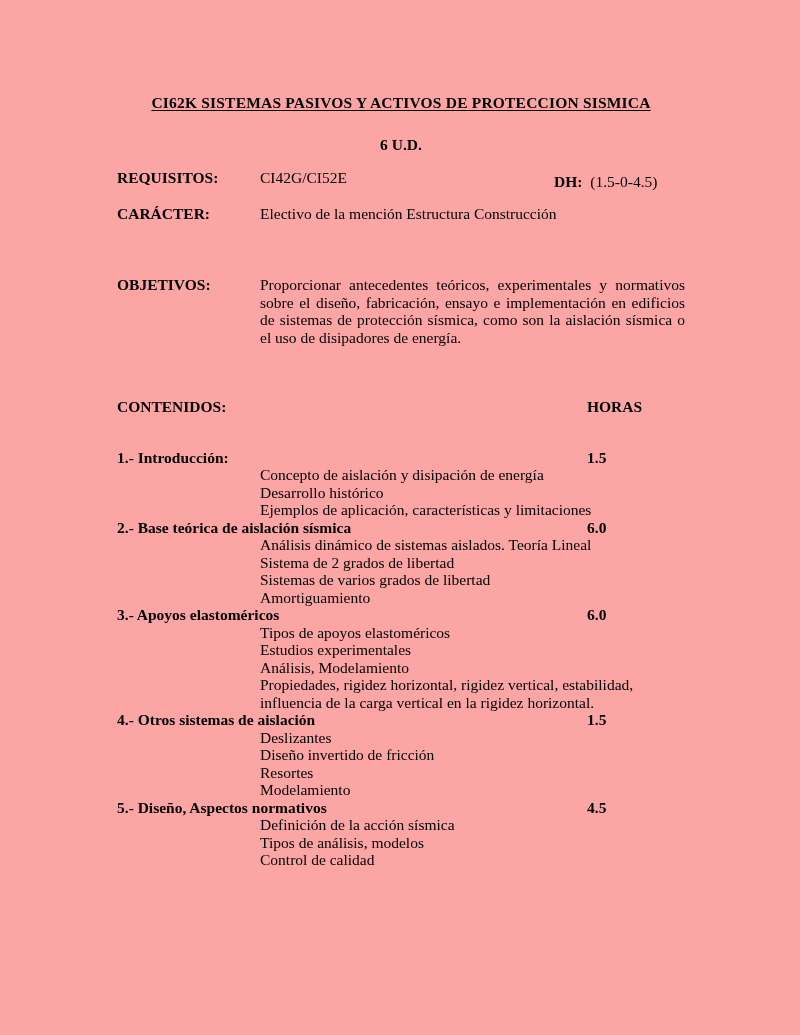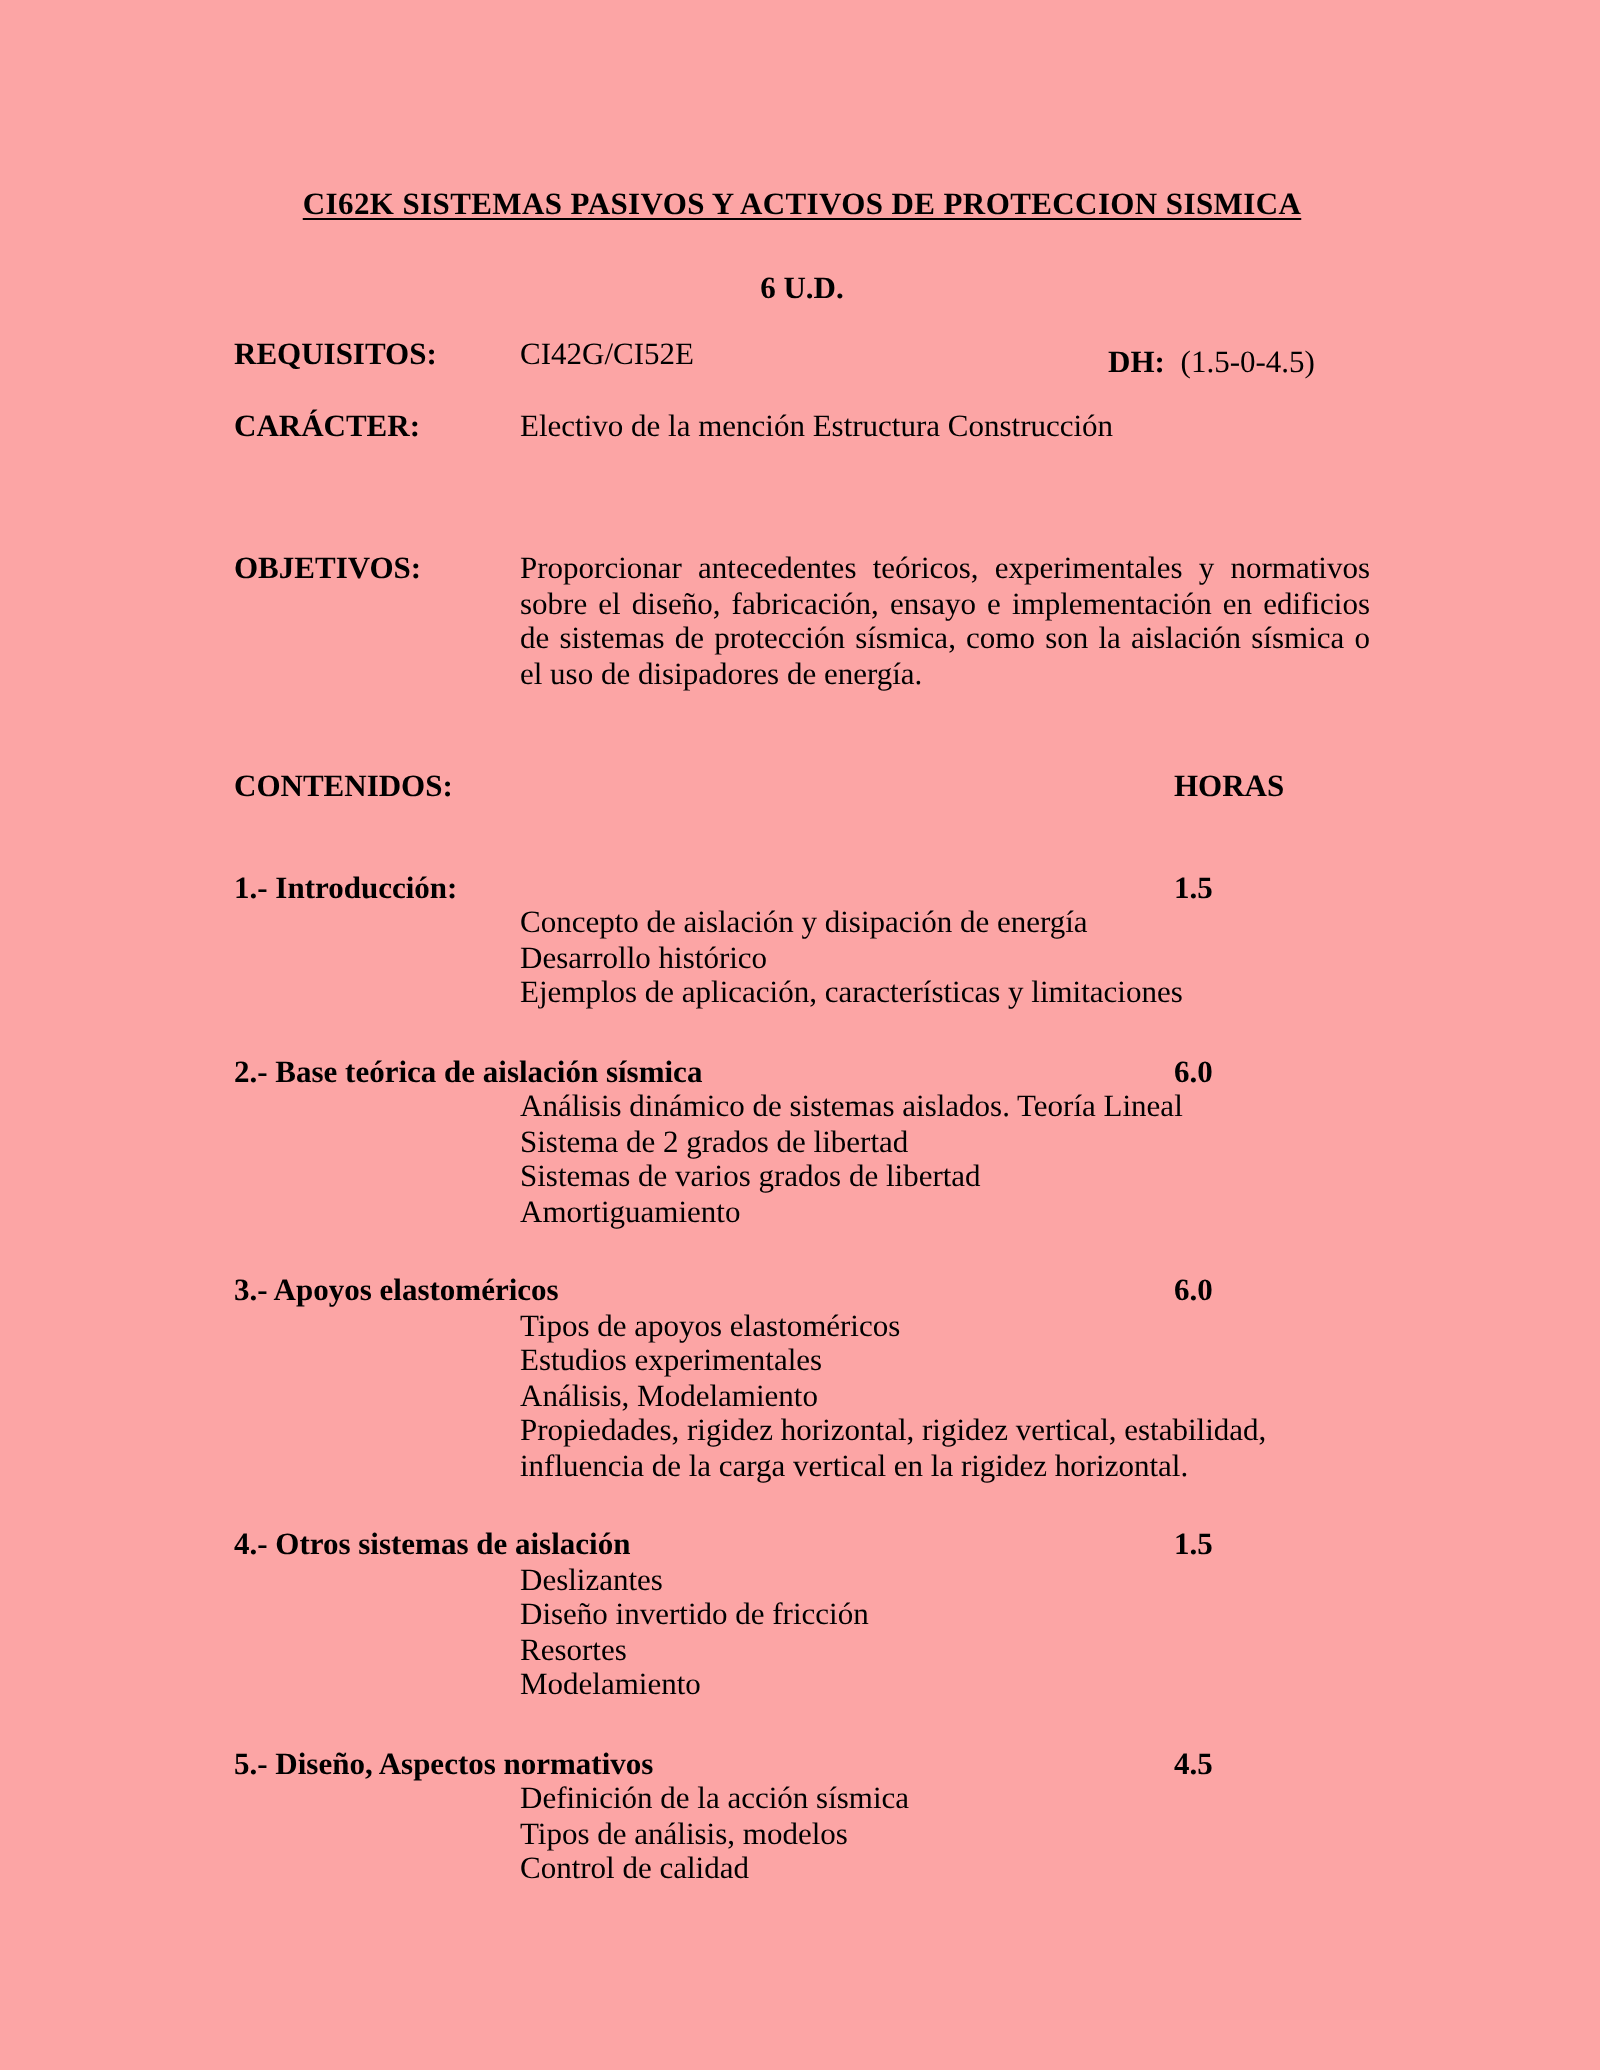--- a/index.html
+++ b/index.html
@@ -28,21 +28,21 @@
   }
   .subtitle {
     margin-top: 24px;
     text-align: center;
     font-weight: bold;
   }
   .row { position: relative; }
   .row-requisitos { margin-top: 16px; }
   .row-caracter  { margin-top: 18px; justify-content: flex-end; }
   .row-objetivos { margin-top: 54px; }
-  .row-contenidos { margin-top: 39px; }
+  .row-contenidos { margin-top: 52px; }
   .field-row { display: flex; align-items: flex-start; }
   .label {
     font-weight: bold;
     width: 143px;
     flex: 0 0 143px;
   }
   .value { flex: 1; }
   .dh {
     position: absolute;
     left: 419px;
@@ -58,21 +58,21 @@
     max-width: 426px;
   }
   .contenidos-label { font-weight: bold; }
   .horas-label {
     position: absolute;
     left: 470px;
     top: 0;
     font-weight: bold;
   }
   #sections { margin-top: 33px; }
-  .section + .section { margin-top: 22px; }
+  .section + .section { }
   .section-header { position: relative; font-weight: bold; }
   .section-hours {
     position: absolute;
     left: 470px;
     top: 0;
     font-weight: bold;
   }
   .section-item {
     margin-left: 143px;
     max-width: 426px;

